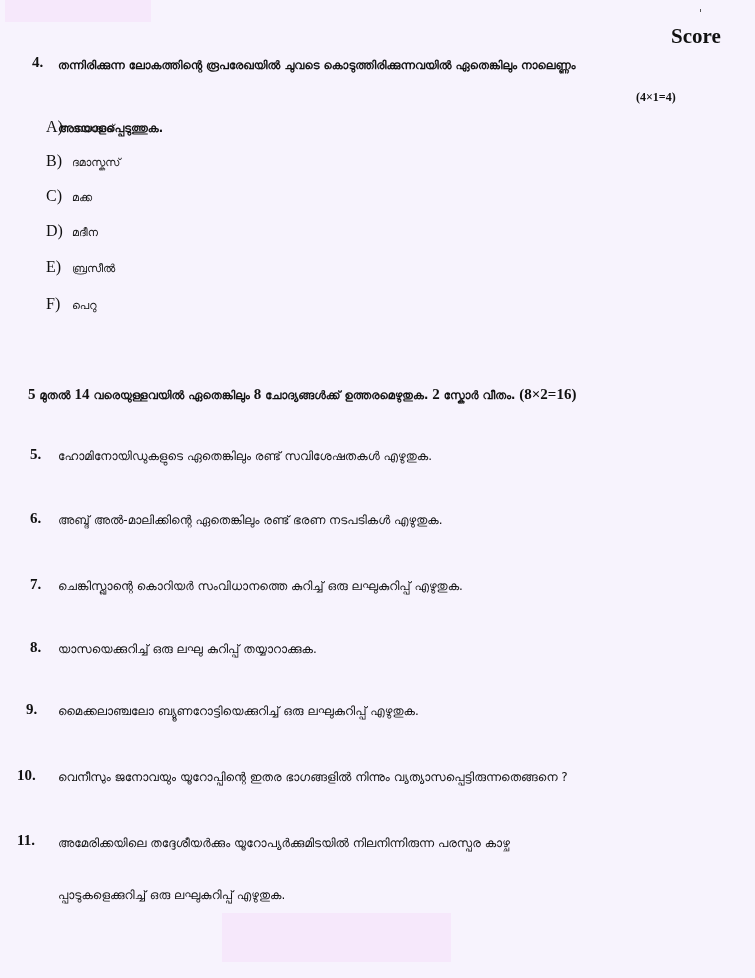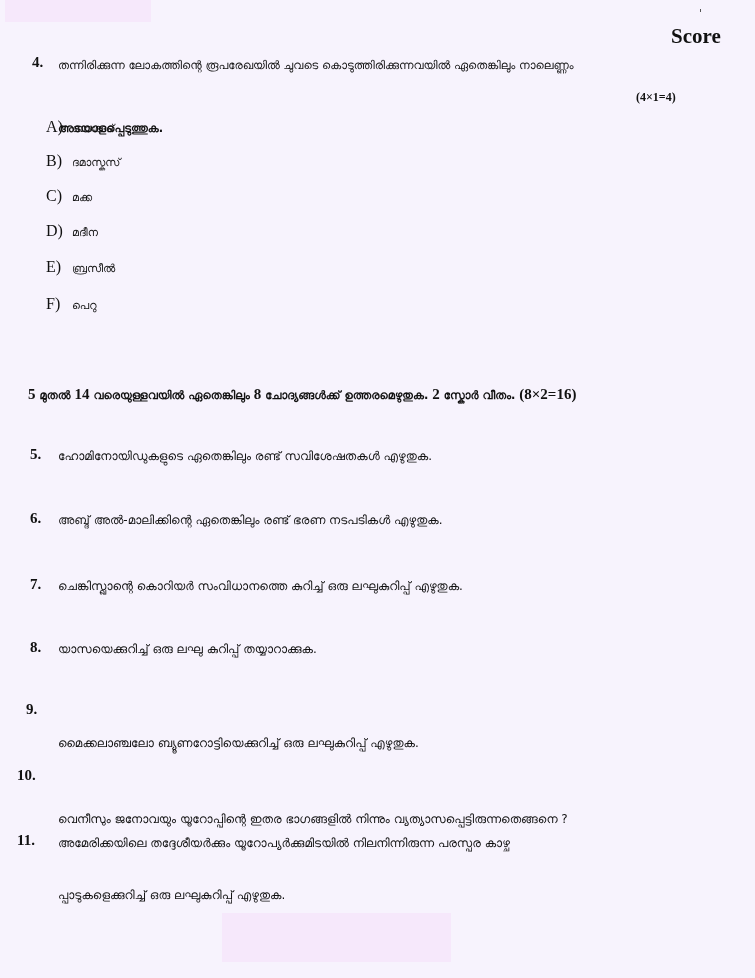--- a/index.html
+++ b/index.html
@@ -24,21 +24,21 @@
     .qt { position: absolute; left: 58px; font-size: 12px; white-space: nowrap; }
   </style>
 </head>
 <body>
 
 <div class="patch top"></div>
 <div class="dot"></div>
 <div class="score">Score</div>
 
 <div class="qnum" style="left:32px;top:54px;">4.</div>
-<div class="q" style="left:58px;top:55px;font-weight:normal;white-space:nowrap;">തന്നിരിക്കുന്ന ലോകത്തിന്റെ രൂപരേഖയിൽ ചുവടെ കൊടുത്തിരിക്കുന്നവയിൽ ഏതെങ്കിലും നാലെണ്ണം</div>
+<div class="q" style="left:58px;top:55px;font-weight:bold;white-space:nowrap;">തന്നിരിക്കുന്ന ലോകത്തിന്റെ രൂപരേഖയിൽ ചുവടെ കൊടുത്തിരിക്കുന്നവയിൽ ഏതെങ്കിലും നാലെണ്ണം</div>
 <div class="q" style="left:58px;top:78px;font-weight:bold;margin-top:40px;">അടയാളപ്പെടുത്തുക.</div>
 <div class="marks" style="left:636px;top:90px;">(4×1=4)</div>
 
 <div class="opt" style="top:118px;"><span class="lbl">A)</span><span>ബാഗ്ദാദ്</span></div>
 <div class="opt" style="top:152px;"><span class="lbl">B)</span><span>ദമാസ്കസ്</span></div>
 <div class="opt" style="top:187px;"><span class="lbl">C)</span><span>മക്ക</span></div>
 <div class="opt" style="top:222px;"><span class="lbl">D)</span><span>മദീന</span></div>
 <div class="opt" style="top:258px;"><span class="lbl">E)</span><span>ബ്രസീൽ</span></div>
 <div class="opt" style="top:295px;"><span class="lbl">F)</span><span>പെറു</span></div>
 
@@ -52,22 +52,22 @@
 <div class="qnum" style="left:30px;top:510px;">6.</div>
 <div class="qt" style="top:513px;">അബ്ദ് അൽ-മാലിക്കിന്റെ ഏതെങ്കിലും രണ്ട് ഭരണ നടപടികൾ എഴുതുക.</div>
 
 <div class="qnum" style="left:30px;top:576px;">7.</div>
 <div class="qt" style="top:579px;">ചെങ്കിസ്ഖാന്റെ കൊറിയർ സംവിധാനത്തെ കുറിച്ച് ഒരു ലഘുകുറിപ്പ് എഴുതുക.</div>
 
 <div class="qnum" style="left:30px;top:639px;">8.</div>
 <div class="qt" style="top:642px;">യാസയെക്കുറിച്ച് ഒരു ലഘു കുറിപ്പ് തയ്യാറാക്കുക.</div>
 
 <div class="qnum" style="left:26px;top:701px;">9.</div>
-<div class="qt" style="top:704px;margin-top:32px;">മൈക്കലാഞ്ചലോ ബ്യൂണറോട്ടിയെക്കുറിച്ച്   ഒരു ലഘുകുറിപ്പ് എഴുതുക.</div>
+<div class="qt" style="top:704px;">മൈക്കലാഞ്ചലോ ബ്യൂണറോട്ടിയെക്കുറിച്ച്   ഒരു ലഘുകുറിപ്പ് എഴുതുക.</div>
 
 <div class="qnum" style="left:17px;top:767px;">10.</div>
-<div class="qt" style="top:770px;margin-top:42px;">വെനീസും ജനോവയും യൂറോപ്പിന്റെ ഇതര ഭാഗങ്ങളിൽ നിന്നും വ്യത്യാസപ്പെട്ടിരുന്നതെങ്ങനെ ?</div>
+<div class="qt" style="top:770px;">വെനീസും ജനോവയും യൂറോപ്പിന്റെ ഇതര ഭാഗങ്ങളിൽ നിന്നും വ്യത്യാസപ്പെട്ടിരുന്നതെങ്ങനെ ?</div>
 
 <div class="qnum" style="left:17px;top:832px;">11.</div>
 <div class="qt" style="top:836px;">അമേരിക്കയിലെ തദ്ദേശീയർക്കും യൂറോപ്യർക്കുമിടയിൽ നിലനിന്നിരുന്ന പരസ്പര കാഴ്ച</div>
 <div class="qt" style="top:888px;">പ്പാടുകളെക്കുറിച്ച് ഒരു ലഘുകുറിപ്പ് എഴുതുക.</div>
 
 <div class="patch bottom"></div>
 
 </body></html>

